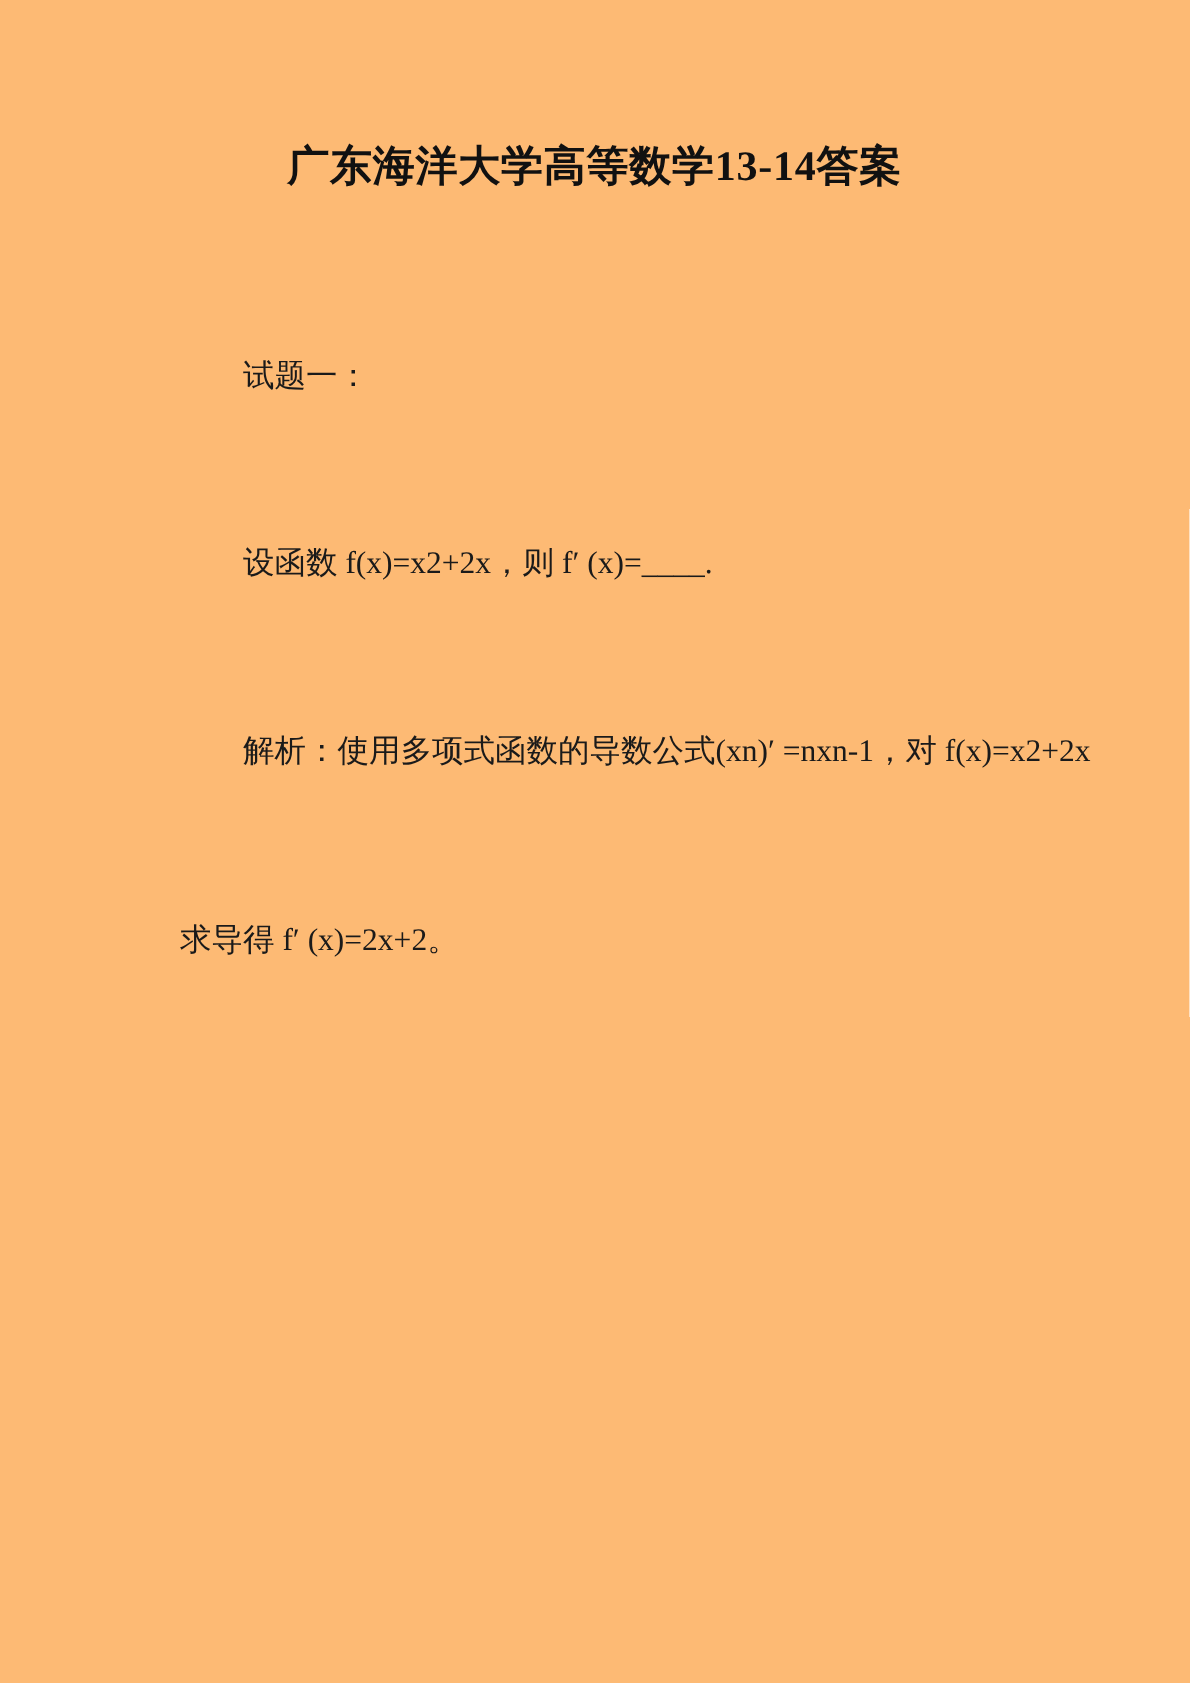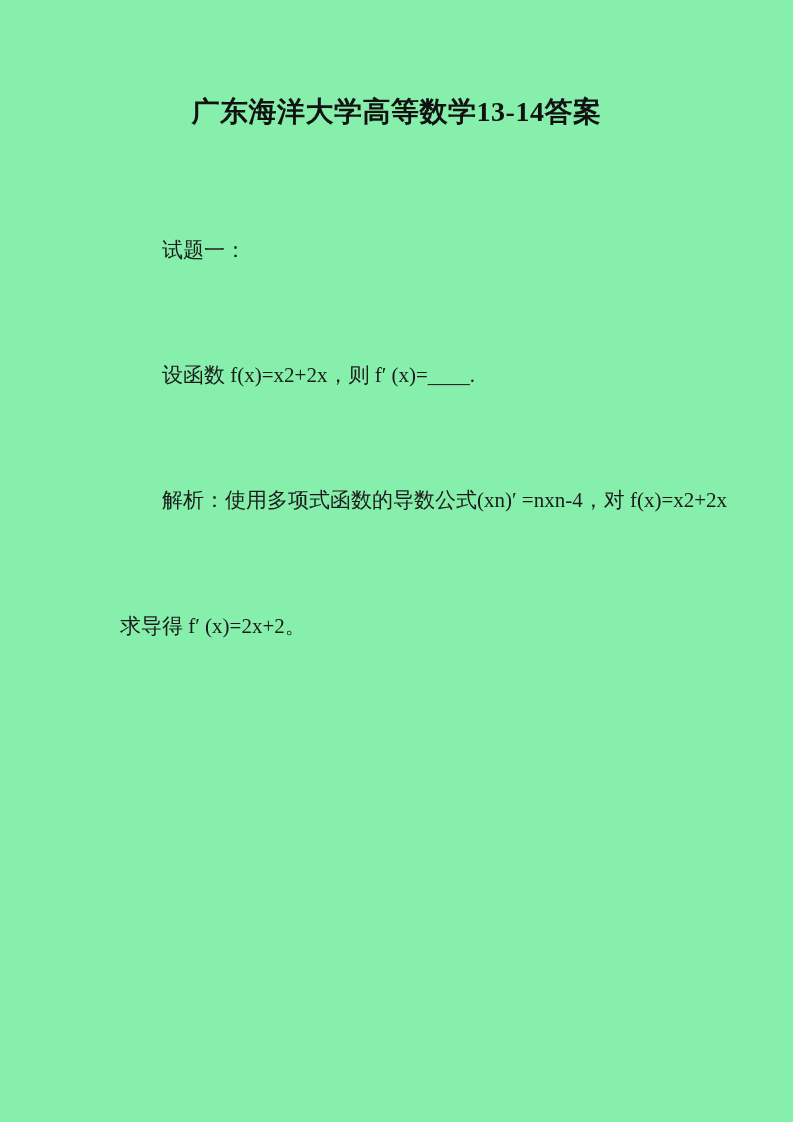--- a/index.html
+++ b/index.html
@@ -5,21 +5,21 @@
   html, body {
     margin: 0;
     padding: 0;
     background: #ffffff;
   }
   .page {
     position: relative;
     width: 793px;
     height: 1122px;
     margin: 0 auto;
-    background: #86efac;
+    background: #fdba74;
     color: #1a1a1a;
     font-family: "Liberation Serif", "DejaVu Serif", serif;
     overflow: hidden;
   }
   .doc-title {
     margin: 92px 0 0 0;
     padding: 0;
     text-align: center;
     font-size: 28px;
     line-height: 40px;
@@ -43,21 +43,21 @@
   }
 </style>
 </head>
 <body>
 
 <div class="page">
   <h1 class="doc-title">广东海洋大学高等数学13-14答案</h1>
   <div class="doc-body">
     <div class="line indent">试题一：</div>
     <div class="line indent">设函数 f(x)=x2+2x，则 f′ (x)=____.</div>
-    <div class="line indent">解析：使用多项式函数的导数公式(xn)′ =nxn-4，对 f(x)=x2+2x</div>
+    <div class="line indent">解析：使用多项式函数的导数公式(xn)′ =nxn-1，对 f(x)=x2+2x</div>
     <div class="line">求导得 f′ (x)=2x+2。</div>
     
     
     
     
     
     
     
     
     

